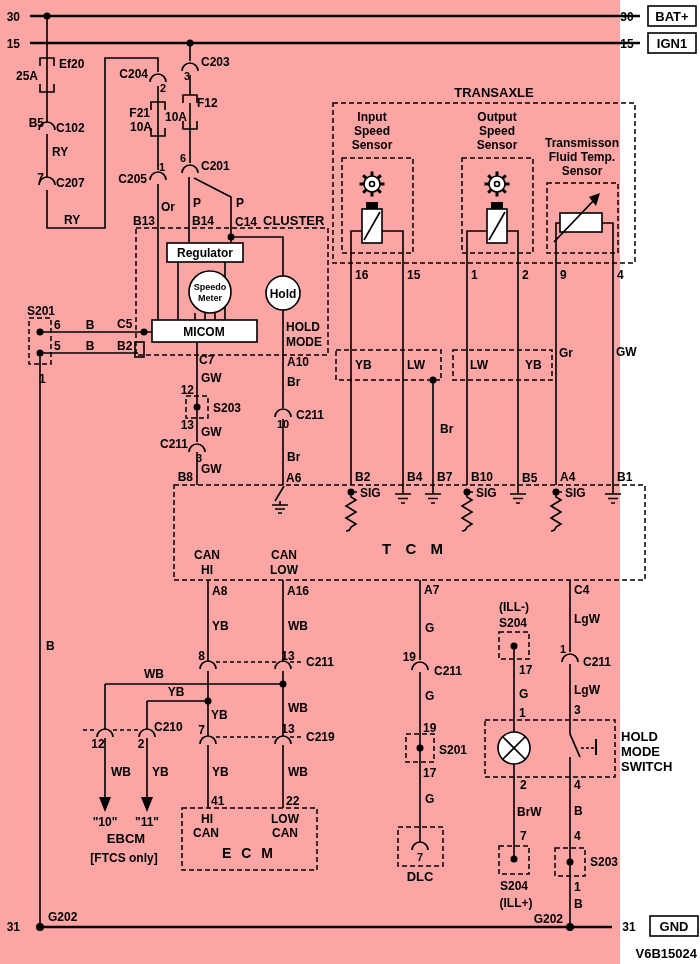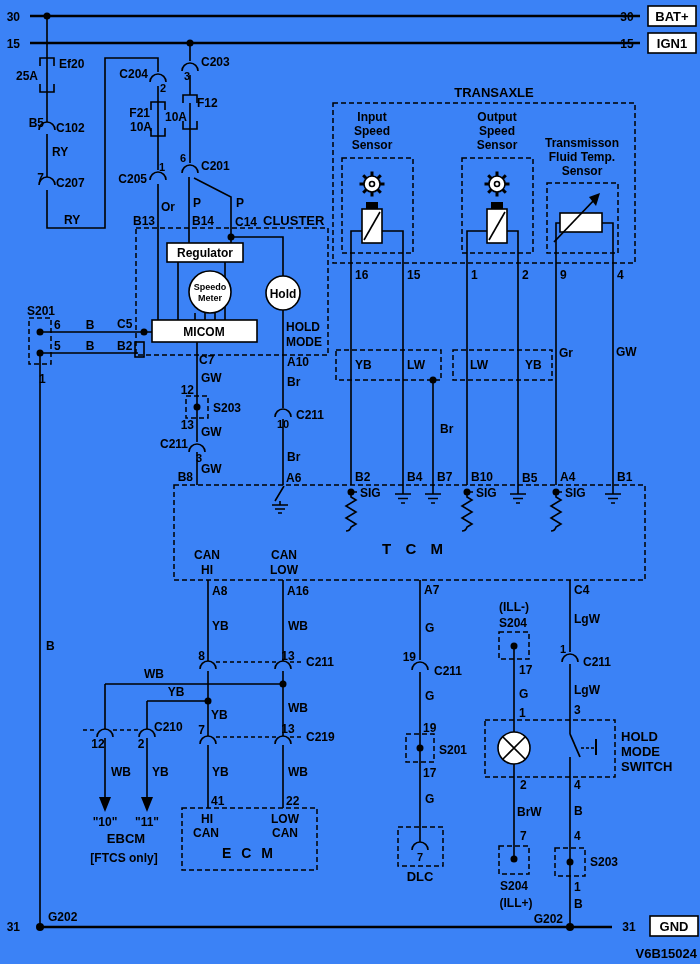--- a/index.html
+++ b/index.html
@@ -1,16 +1,16 @@
 <!DOCTYPE html>
 <html><head>
 <meta charset="utf-8">
 <style>
   html,body{margin:0;padding:0;background:#fff}
-  .stage{width:700px;height:964px;background:#3b82f6;position:relative;font-family:"Liberation Sans","DejaVu Sans",sans-serif}
+  .stage{width:620px;height:964px;background:#fca5a5;position:relative;font-family:"Liberation Sans","DejaVu Sans",sans-serif}
   svg text{fill:#000}
   .t{font:bold 12px "Liberation Sans","DejaVu Sans",sans-serif}
   .tp{font:bold 11px "Liberation Sans","DejaVu Sans",sans-serif}
   .tb{font:bold 13px "Liberation Sans","DejaVu Sans",sans-serif}
   .t9{font:bold 9px "Liberation Sans","DejaVu Sans",sans-serif}
   .t14{font:bold 14px "Liberation Sans","DejaVu Sans",sans-serif;letter-spacing:3px}
   .t15{font:bold 15px "Liberation Sans","DejaVu Sans",sans-serif;letter-spacing:5px}
   .mid{text-anchor:middle}.end{text-anchor:end}
   .w{stroke:#000;stroke-width:1.6;fill:none}
   .w2{stroke:#000;stroke-width:2.6;fill:none}

